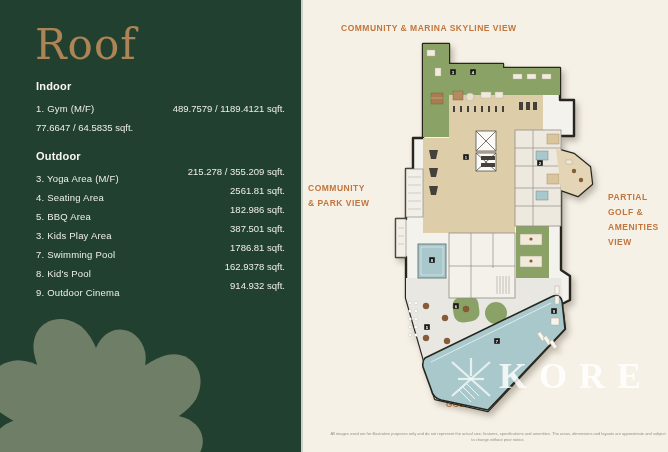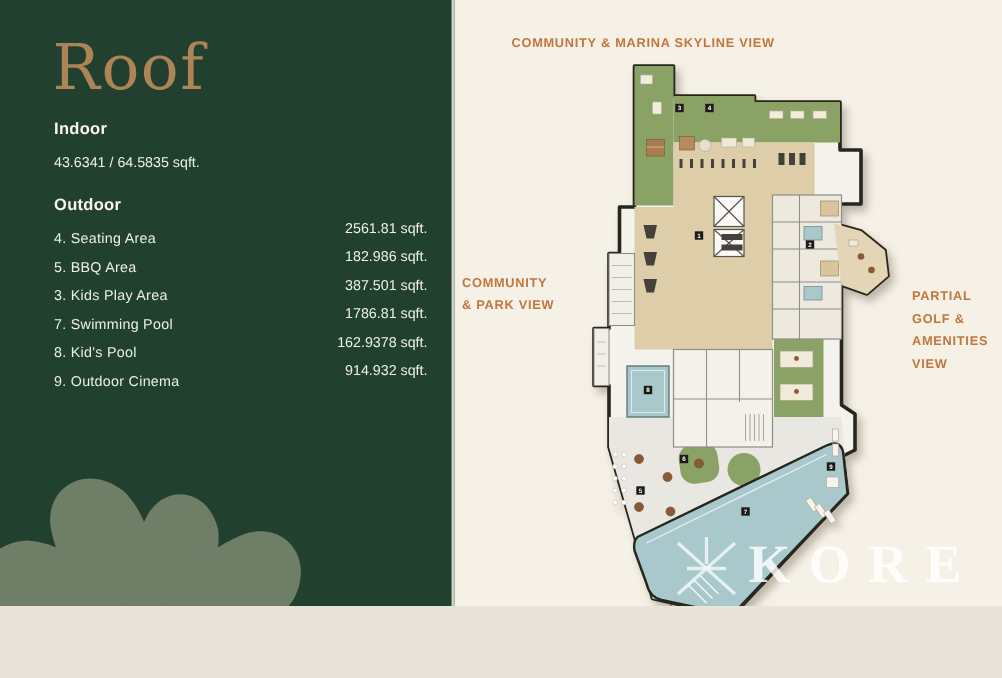--- a/index.html
+++ b/index.html
@@ -1,16 +1,16 @@
 <!DOCTYPE html>
 <html><head>
 <meta charset="utf-8">
 <style>
   html,body{margin:0;padding:0;background:#e8e4da;}
-  .page{position:relative;width:668px;height:404px;background:#f6f1e7;overflow:hidden;
+  .page{position:relative;width:668px;height:452px;background:#f6f1e7;overflow:hidden;
         font-family:"Liberation Sans",sans-serif;}
 
   
   .panel{position:absolute;left:0;top:0;width:303px;height:452px;background:#21402f;
          overflow:hidden;border-right:2px solid #ccd2c5;box-sizing:border-box;}
   .panel-title{position:absolute;left:35px;top:20px;font-family:"DejaVu Serif",serif;
                font-size:42px;color:#ad8455;letter-spacing:1px;font-weight:400;}
   .amenities{position:absolute;left:36px;right:16px;top:80px;}
   .sec-heading{font-size:11px;font-weight:700;color:#f8f6ef;margin:0 0 11px 0;letter-spacing:.2px;}
   .sec-heading.outdoor{margin-top:17px;}
@@ -47,26 +47,34 @@
 
 <div class="page">
 
   <div class="panel">
     <div class="panel-title">Roof</div>
 
     <div class="amenities">
       <div class="sec-heading">Indoor</div>
       <div>
         <div class="row">
-          <span class="val">43.6341 / 64.5835 sqft.</span>
+          <span class="lbl">1. Gym (M/F)</span>
+          <span class="val">489.7579 / 1189.4121 sqft.</span>
+        </div>
+        <div class="row">
+          <span class="val">77.6647 / 64.5835 sqft.</span>
         </div>
       </div>
 
       <div class="sec-heading outdoor">Outdoor</div>
       <div class="outdoor-items">
+        <div class="row">
+          <span class="lbl">3. Yoga Area (M/F)</span>
+          <span class="val">215.278 / 355.209 sqft.</span>
+        </div>
         <div class="row">
           <span class="lbl">4. Seating Area</span>
           <span class="val">2561.81 sqft.</span>
         </div>
         <div class="row">
           <span class="lbl">5. BBQ Area</span>
           <span class="val">182.986 sqft.</span>
         </div>
         <div class="row">
           <span class="lbl">3. Kids Play Area</span>

